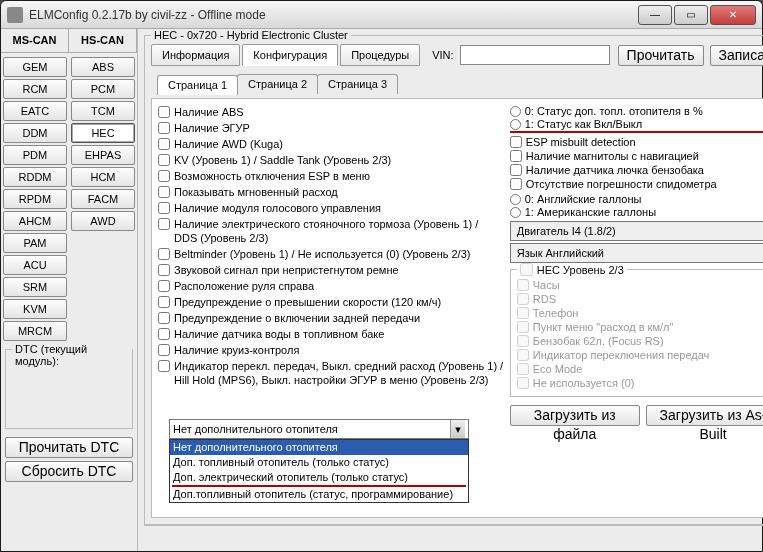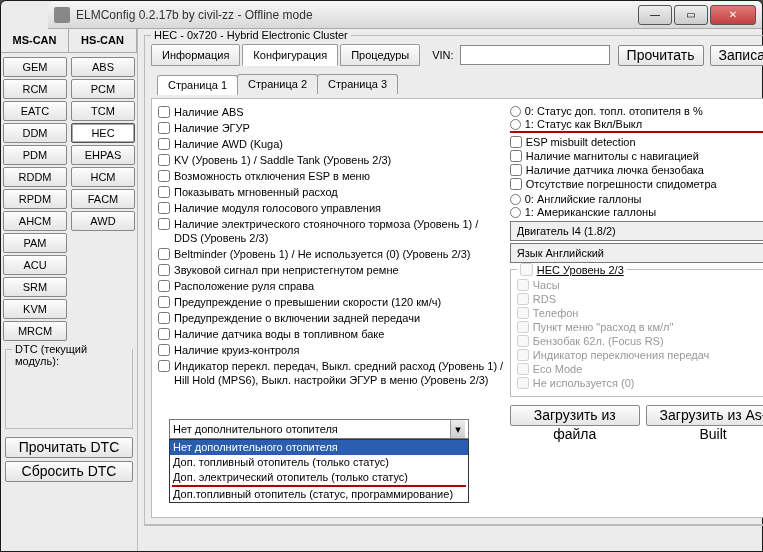--- a/index.html
+++ b/index.html
@@ -1,18 +1,18 @@
 <!DOCTYPE html>
 <html><head>
 <meta charset="utf-8">
 <style>
 * { box-sizing: border-box; margin: 0; padding: 0; }
 body { font-family: Tahoma, Arial, sans-serif; font-size: 11px; background: #555; width: 763px; height: 552px; overflow: hidden; position: relative; }
 .window { position: absolute; top: 0; left: 0; width: 763px; height: 552px; background: #ececec; border: 1px solid #1a1a1a; border-radius: 6px 6px 0 0; box-shadow: 0 0 10px rgba(0,0,0,.5); display: flex; flex-direction: column; }
-.titlebar { height: 28px; background: linear-gradient(#f7f7f7,#d8d8d8); display: flex; align-items: center; padding: 0 6px; border-bottom: 1px solid #aaa; border-radius: 6px 6px 0 0; margin-left: 47px; }
+.titlebar { height: 28px; background: linear-gradient(#f7f7f7,#d8d8d8); display: flex; align-items: center; padding: 0 6px; border-bottom: 1px solid #aaa; border-radius: 6px 6px 0 0; }
 .titlebar .app-icon { width: 16px; height: 16px; background: #888; margin-right: 6px; border-radius: 2px; }
 .titlebar .title { flex: 1; color: #333; font-size: 12px; }
 .win-btns { display: flex; gap: 0; }
 .win-btn { width: 34px; height: 20px; border: 1px solid #555; background: linear-gradient(#eee,#ccc); border-radius: 3px; margin-left: 2px; display: flex; align-items: center; justify-content: center; font-size: 10px; cursor: pointer; }
 .win-close { width: 46px; background: linear-gradient(#e07a7a,#c43e3e); color: #fff; }
 .content { flex: 1; display: flex; }
 .left-col { width: 138px; border-right: 1px solid #bbb; background: #ececec; display: flex; flex-direction: column; }
 .bus-tabs { display: flex; height: 24px; border-bottom: 1px solid #aaa; }
 .bus-tab { flex: 1; text-align: center; line-height: 22px; font-weight: bold; border-right: 1px solid #aaa; font-size: 11px; background: #ececec; cursor: pointer; }
 .module-cols { display: flex; flex: 0 0 auto; }
@@ -38,21 +38,21 @@
 .col-r { flex: 0.9; display: flex; flex-direction: column; gap: 2px; }
 .chk { display: flex; align-items: flex-start; gap: 4px; font-size: 11px; line-height: 14px; }
 .chk input { margin-top: 1px; width: 12px; height: 12px; }
 .chk.disabled { color: #999; }
 .radio-pair { font-size: 11px; line-height: 13px; }
 .radio-pair .rp-line { display: flex; align-items: center; gap: 4px; }
 .radio-pair input { width: 11px; height: 11px; }
 .underline-red { border-bottom: 2px solid #b30000; }
 .select { height: 20px; border: 1px solid #777; font-size: 11px; padding: 0 2px; }
 .hec23 { border: 1px solid #bbb; margin-top: 4px; padding: 8px 6px 6px; position: relative; background: #fff; display: flex; flex-direction: column; gap: 2px; }
-.hec23 .legend { display: flex; align-items: center; gap: 4px; background: #fff; text-decoration: underline; }
+.hec23 .legend { display: flex; align-items: center; gap: 4px; background: #fff; }
 .right-btns { display: flex; gap: 6px; margin-top: 6px; justify-content: flex-end; }
 .dropdown-open { position: absolute; left: 168px; top: 418px; width: 300px; z-index: 50; }
 .dropdown-open .dd-sel { height: 20px; border: 1px solid #777; background: #fff; font-size: 11px; display: flex; align-items: center; padding: 0 3px; justify-content: space-between; }
 .dropdown-open .dd-arrow { width: 15px; text-align: center; border-left: 1px solid #999; background: linear-gradient(#eee,#ccc); line-height: 18px; }
 .dropdown-open .dd-list { border: 1px solid #333; background: #fff; }
 .dropdown-open .dd-item { height: 15px; line-height: 15px; padding: 0 3px; font-size: 11px; cursor: pointer; white-space: nowrap; overflow: hidden; }
 .dropdown-open .dd-item.sel { background: #2a5db0; color: #fff; }
 .dd-underline { border-bottom: 2px solid #b30000; margin: 0 2px; }
 .bottom-bar { height: 22px; border-top: 1px solid #bbb; display: flex; justify-content: flex-end; padding: 2px 6px; }
 .log-link { color: #0030cc; text-decoration: underline; cursor: pointer; font-size: 11px; display: flex; align-items: center; gap: 2px; margin-left: 48px; }

